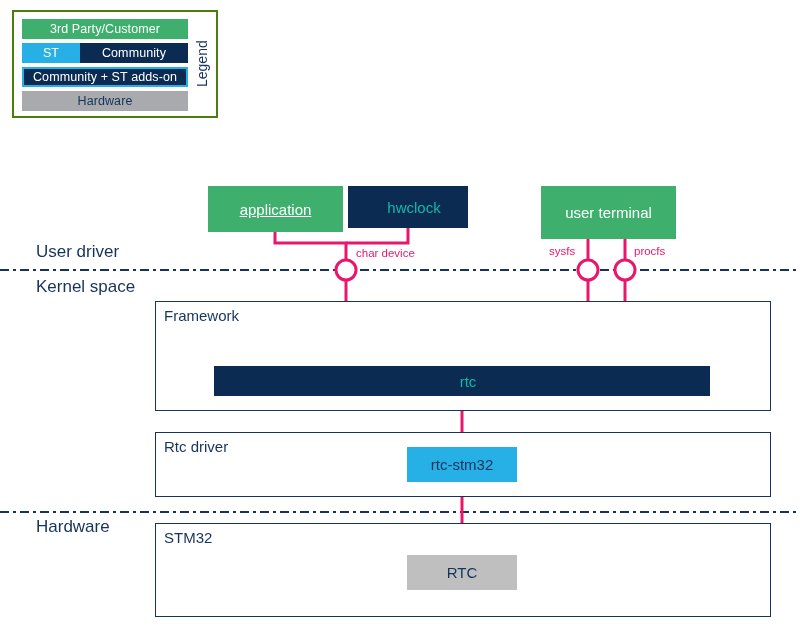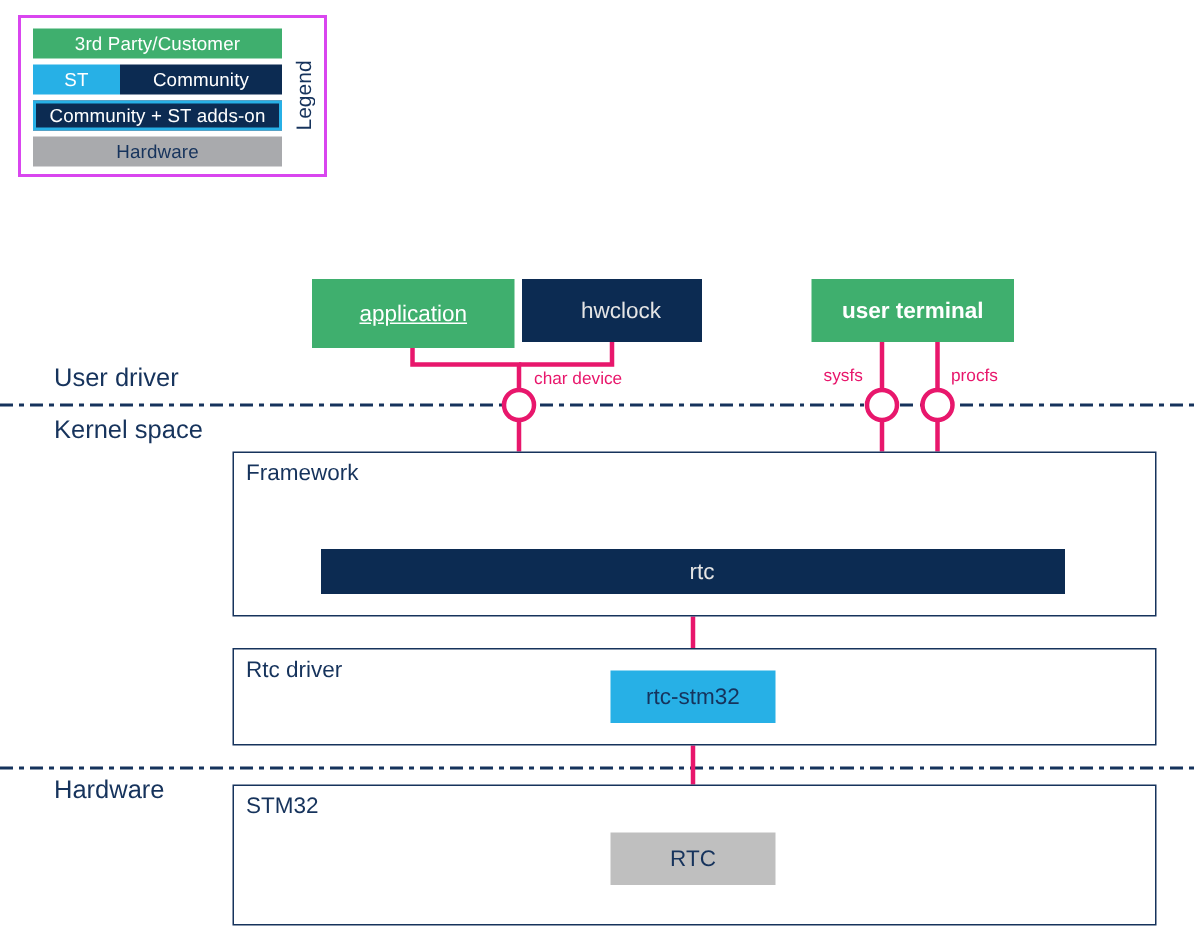--- a/index.html
+++ b/index.html
@@ -9,21 +9,21 @@
     background:#ffffff;
     font-family:"Liberation Sans", sans-serif;
     overflow:hidden;
     position:relative;
   }
   #stage{position:absolute;left:0;top:0;width:800px;height:632px;}
 
   
   .legend-frame{
     position:absolute;left:12px;top:10px;width:206px;height:108px;
-    border:2px solid #d946ef;background:#ffffff;box-sizing:border-box;
+    border:2px solid #4d7c0f;background:#ffffff;box-sizing:border-box;
   }
   .legend-inner{
     position:absolute;left:8px;top:7px;width:166px;height:94px;
   }
   .legend-row{
     position:absolute;left:0;width:166px;height:20px;
     box-sizing:border-box;
     display:flex;align-items:center;justify-content:center;
     font-size:12.5px;color:#ffffff;letter-spacing:.1px;
     white-space:nowrap;
@@ -74,27 +74,27 @@
   #box-rtcdriver{left:155px;top:432px;width:616px;height:65px;}
   #box-stm32{left:155px;top:523px;width:616px;height:94px;}
 
   
   .blk{
     position:absolute;box-sizing:border-box;
     display:flex;align-items:center;justify-content:center;
     font-size:15px;white-space:nowrap;
   }
   .blk-green{background:#3faf6e;color:#ffffff;}
-  .blk-navy{background:#0c2b52;color:#e5e5e5;padding-left:12px;}
+  .blk-navy{background:#0c2b52;color:#14b8a6;padding-left:12px;}
   .blk-cyan{background:#27b0e6;color:#16335c;}
   .blk-gray{background:#bfbfbf;color:#16335c;}
 
   #blk-application{left:208px;top:186px;width:135px;height:46px;text-decoration:underline;}
   #blk-hwclock{left:348px;top:186px;width:120px;height:42px;}
-  #blk-userterminal{left:541px;top:186px;width:135px;height:42px;font-weight:bold;}
+  #blk-userterminal{left:541px;top:186px;width:135px;height:53px;}
   #blk-rtc{left:214px;top:366px;width:496px;height:30px;}
   #blk-rtcstm32{left:407px;top:447px;width:110px;height:35px;}
   #blk-rtchw{left:407px;top:555px;width:110px;height:35px;}
 
   
   #wires{position:absolute;left:0;top:0;width:800px;height:632px;
          pointer-events:none;}
 
   
   .wire-label{

